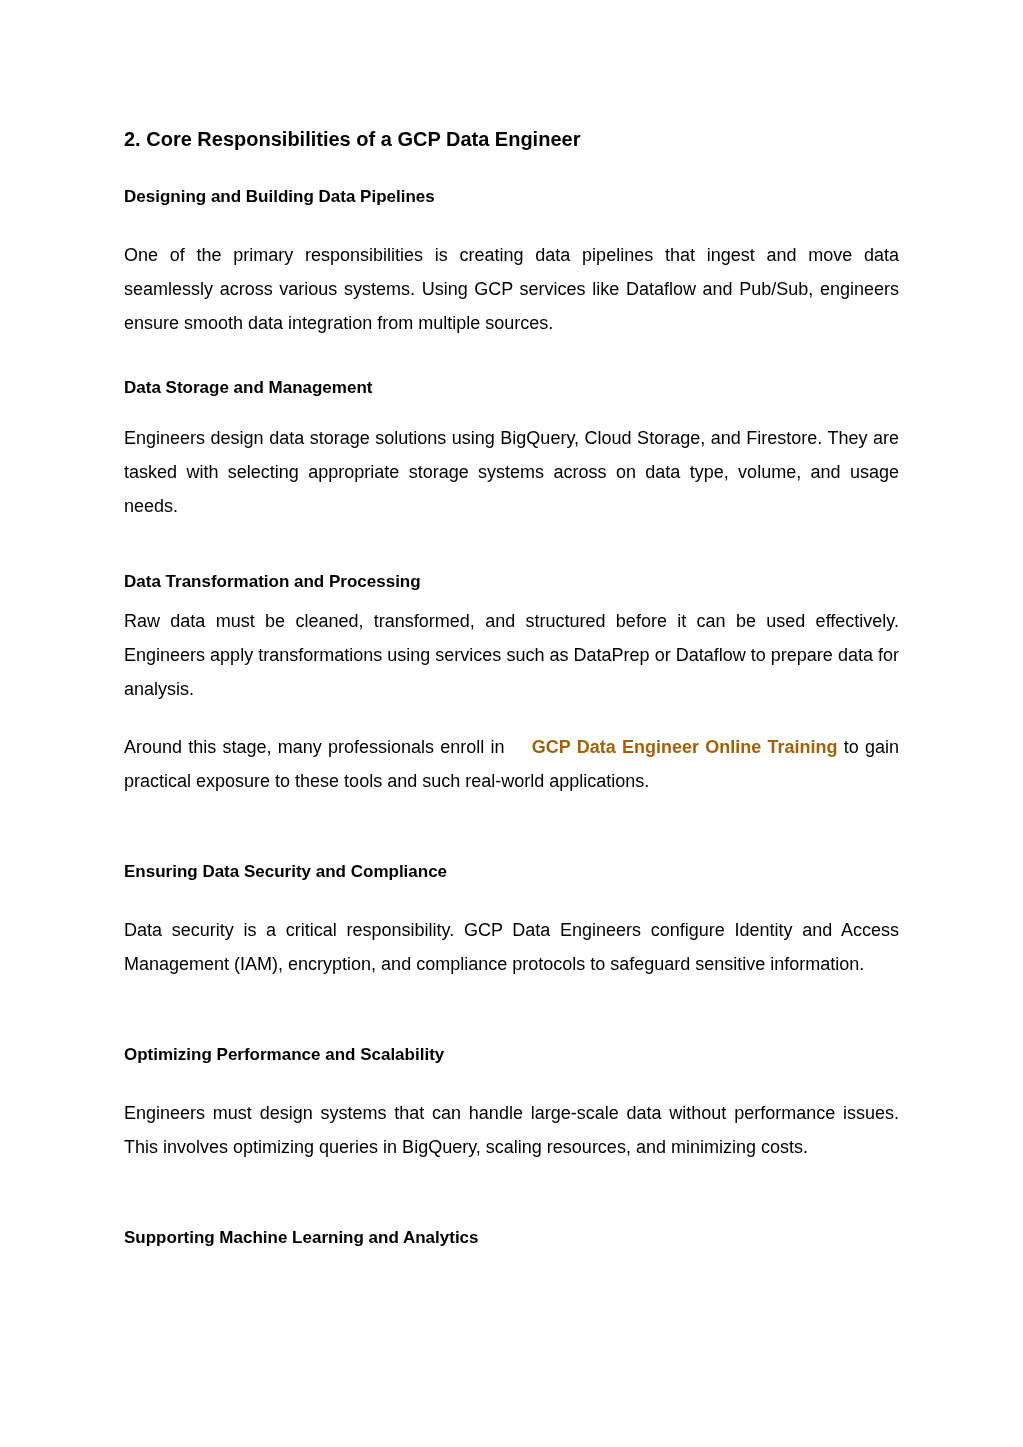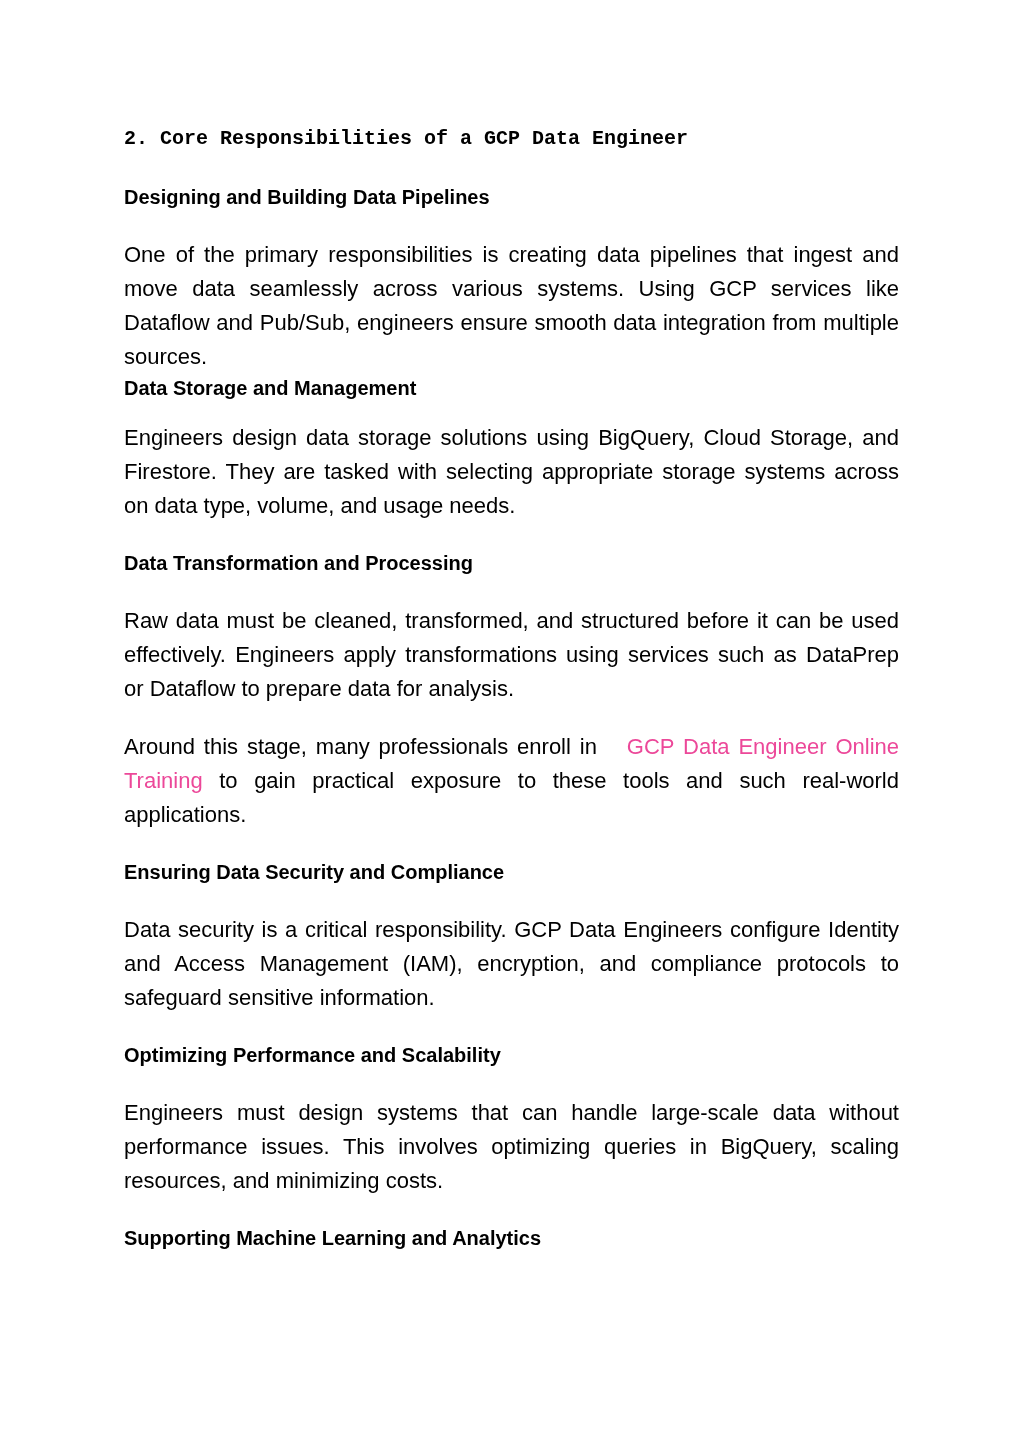--- a/index.html
+++ b/index.html
@@ -1,37 +1,37 @@
 <!DOCTYPE html>
 <html><head>
 <meta charset="utf-8">
 <style>
   html, body { margin: 0; padding: 0; background: #ffffff; }
   body { width: 1023px; height: 1447px; position: relative; overflow: hidden;
          font-family: "Liberation Sans", "DejaVu Sans", sans-serif; color: #000; }
   .page { position: absolute; left: 124px; top: 0; width: 775px; }
-  .h1 { position: absolute; left: 0; font-weight: bold; font-size: 20px; line-height: 24px; white-space: nowrap; font-family: Liberation Mono, monospace; }
-  .h2 { position: absolute; left: 0; font-weight: bold; font-size: 20px; line-height: 24px; white-space: nowrap; }
-  .para { position: absolute; left: 0; width: 775px; font-size: 22px; line-height: 34px;
+  .h1 { position: absolute; left: 0; font-weight: bold; font-size: 20px; line-height: 24px; white-space: nowrap; }
+  .h2 { position: absolute; left: 0; font-weight: bold; font-size: 17px; line-height: 24px; white-space: nowrap; }
+  .para { position: absolute; left: 0; width: 775px; font-size: 18px; line-height: 34px;
           text-align: justify; text-align-last: left; }
-  .link { color: #ec4899; font-weight: normal; text-decoration: none; margin-left: 21px; }
+  .link { color: #a16207; font-weight: bold; text-decoration: none; margin-left: 21px; }
 </style>
 </head>
 <body>
 
 <div class="page">
   <div class="h1" style="top:127px">2. Core Responsibilities of a GCP Data Engineer</div>
 
   <div class="h2" style="top:185px">Designing and Building Data Pipelines</div>
   <div class="para" style="top:238px">One of the primary responsibilities is creating data pipelines that ingest and move data seamlessly across various systems. Using GCP services like Dataflow and Pub/Sub, engineers ensure smooth data integration from multiple sources.</div>
 
   <div class="h2" style="top:376px">Data Storage and Management</div>
   <div class="para" style="top:421px">Engineers design data storage solutions using BigQuery, Cloud Storage, and Firestore. They are tasked with selecting appropriate storage systems across on data type, volume, and usage needs.</div>
 
-  <div class="h2" style="top:551px">Data Transformation and Processing</div>
+  <div class="h2" style="top:570px">Data Transformation and Processing</div>
   <div class="para" style="top:604px">Raw data must be cleaned, transformed, and structured before it can be used effectively. Engineers apply transformations using services such as DataPrep or Dataflow to prepare data for analysis.</div>
 
   <div class="para" style="top:730px">
     <span>Around this stage, many professionals enroll in </span><a class="link">GCP Data Engineer Online Training</a><span> to gain practical exposure to these tools and such real-world applications.</span>
   </div>
 
   <div class="h2" style="top:860px">Ensuring Data Security and Compliance</div>
   <div class="para" style="top:913px">Data security is a critical responsibility. GCP Data Engineers configure Identity and Access Management (IAM), encryption, and compliance protocols to safeguard sensitive information.</div>
 
   <div class="h2" style="top:1043px">Optimizing Performance and Scalability</div>

